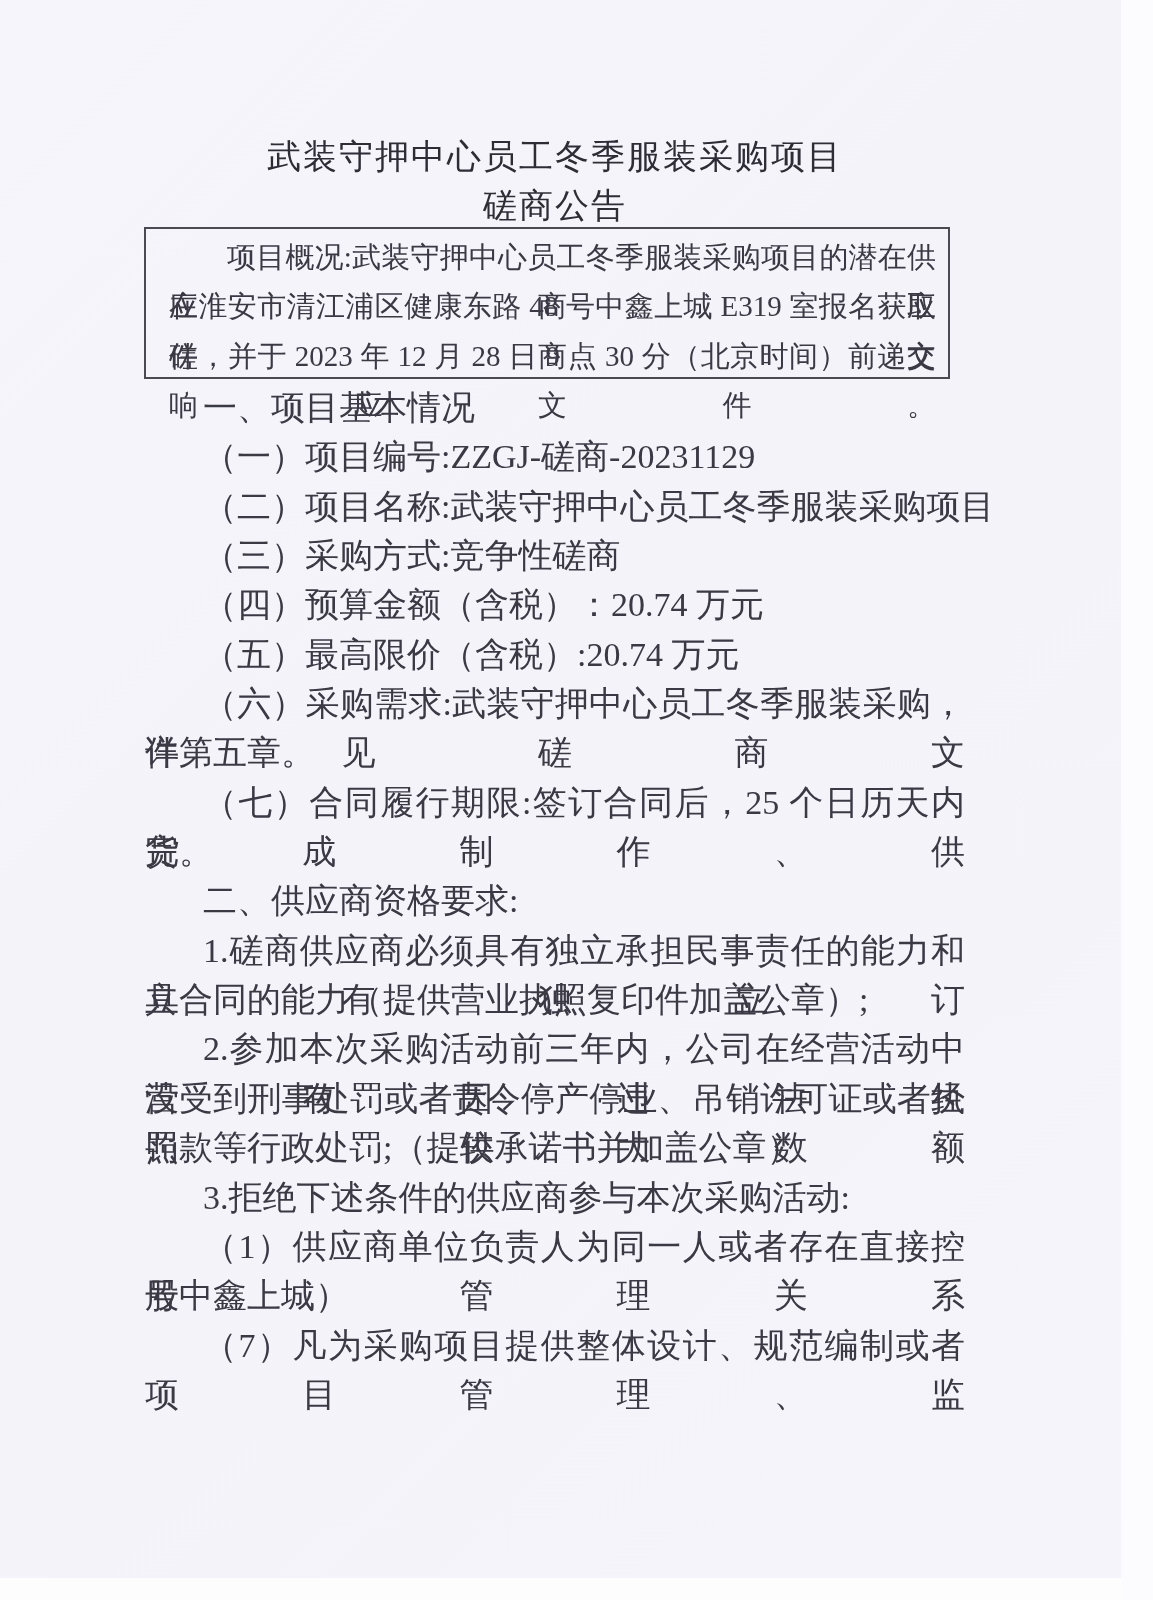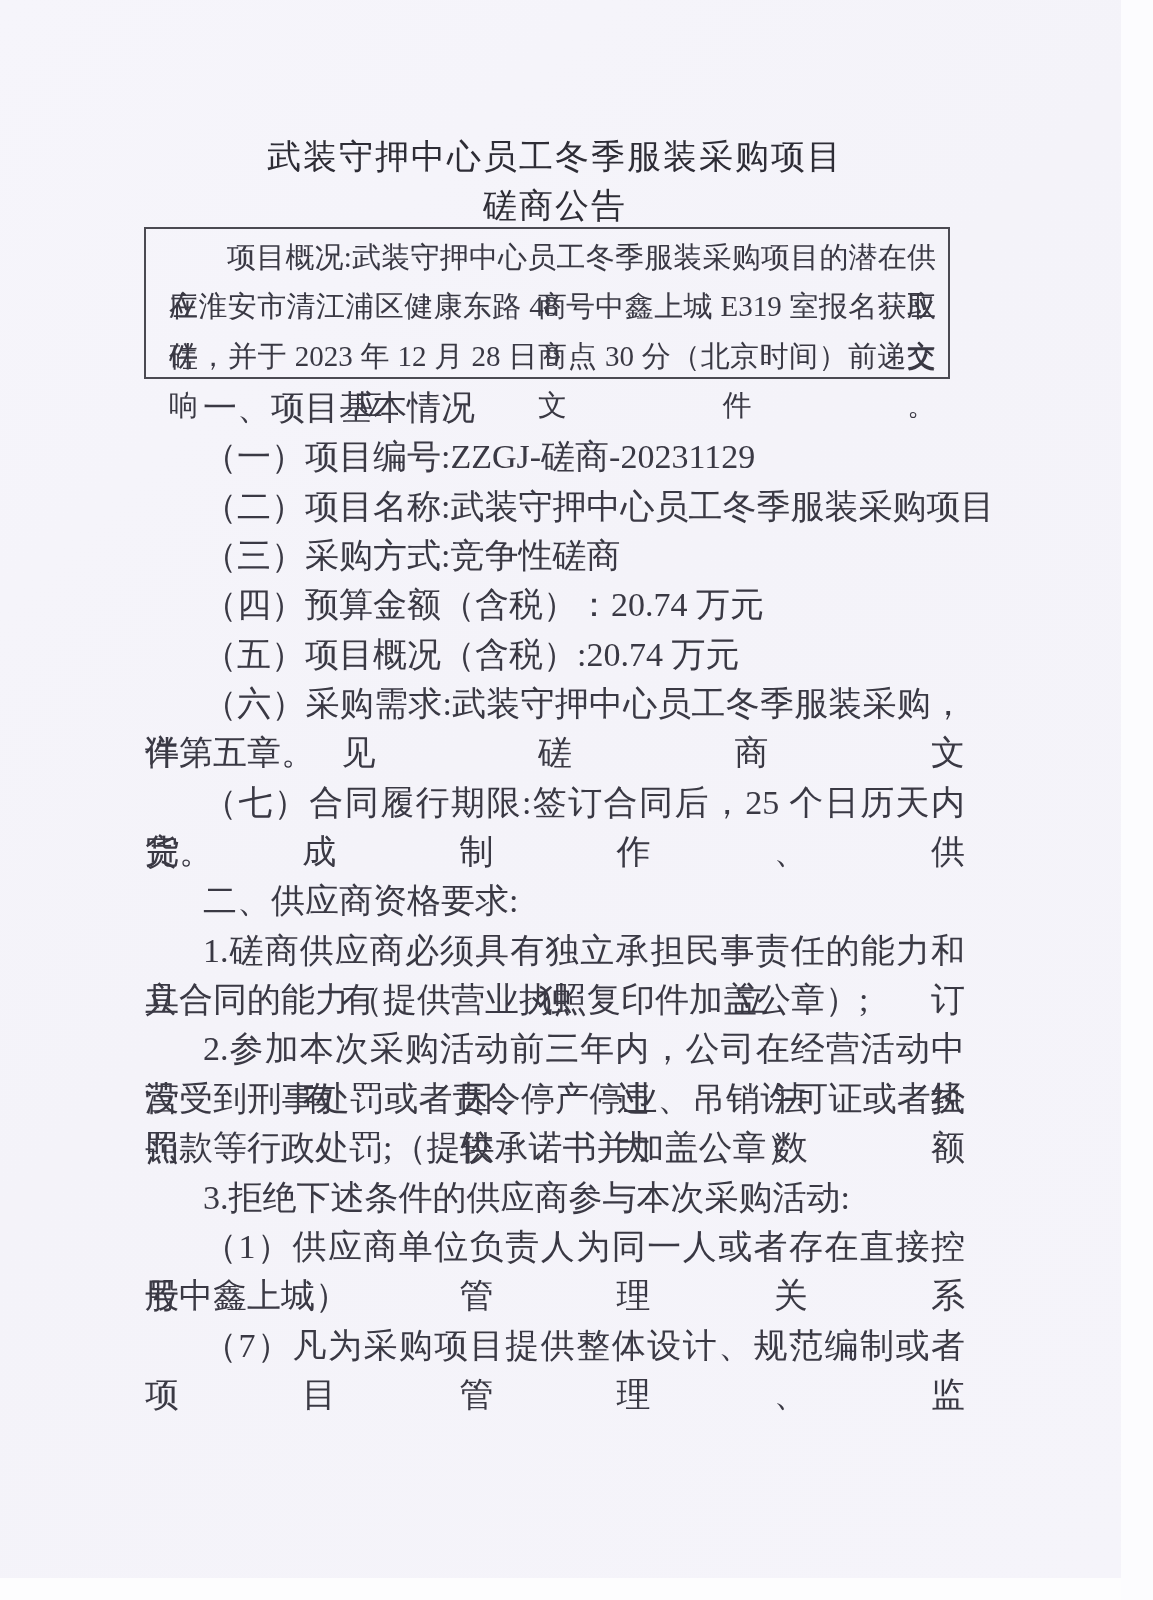--- a/index.html
+++ b/index.html
@@ -63,21 +63,21 @@
       <div class="line fill">在淮安市清江浦区健康东路 48 号中鑫上城 E319 室报名获取磋商文</div>
       <div class="line fill">件，并于 2023 年 12 月 28 日 9 点 30 分（北京时间）前递交响应文件。</div>
     </div>
 
   <div class="body-text">
       <div class="line indent">一、项目基本情况</div>
       <div class="line indent">（一）项目编号:ZZGJ-磋商-20231129</div>
       <div class="line indent">（二）项目名称:武装守押中心员工冬季服装采购项目</div>
       <div class="line indent">（三）采购方式:竞争性磋商</div>
       <div class="line indent">（四）预算金额（含税）：20.74 万元</div>
-      <div class="line indent">（五）项目概况（含税）:20.74 万元</div>
+      <div class="line indent">（五）最高限价（含税）:20.74 万元</div>
       <div class="line indent fill">（六）采购需求:武装守押中心员工冬季服装采购，详见磋商文</div>
       <div class="line">件第五章。</div>
       <div class="line indent fill">（七）合同履行期限:签订合同后，25 个日历天内完成制作、供</div>
       <div class="line">货。</div>
       <div class="line indent">二、供应商资格要求:</div>
       <div class="line indent fill">1.磋商供应商必须具有独立承担民事责任的能力和具有独立订</div>
       <div class="line">立合同的能力（提供营业执照复印件加盖公章）;</div>
       <div class="line indent fill">2.参加本次采购活动前三年内，公司在经营活动中没有因违法经</div>
       <div class="line fill">营受到刑事处罚或者责令停产停业、吊销许可证或者执照、较大数额</div>
       <div class="line">罚款等行政处罚;（提供承诺书并加盖公章）</div>

